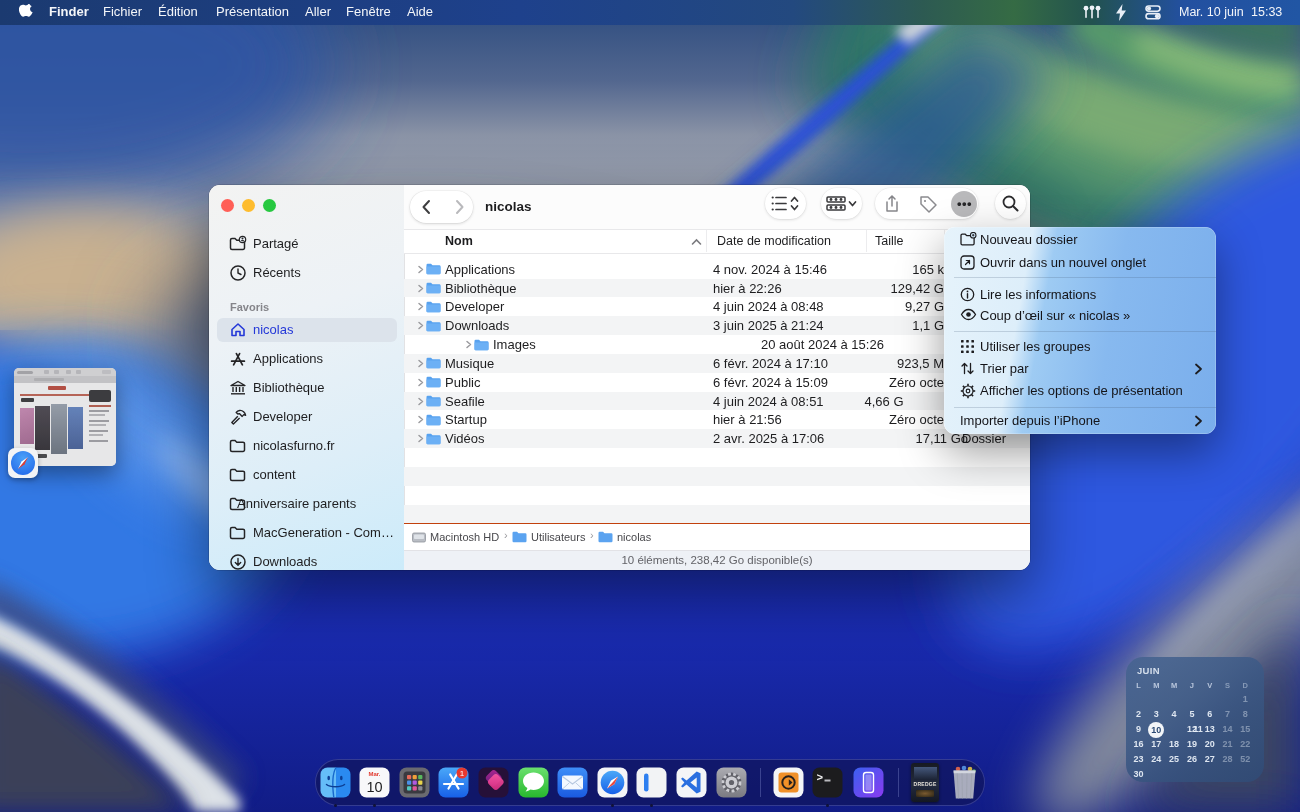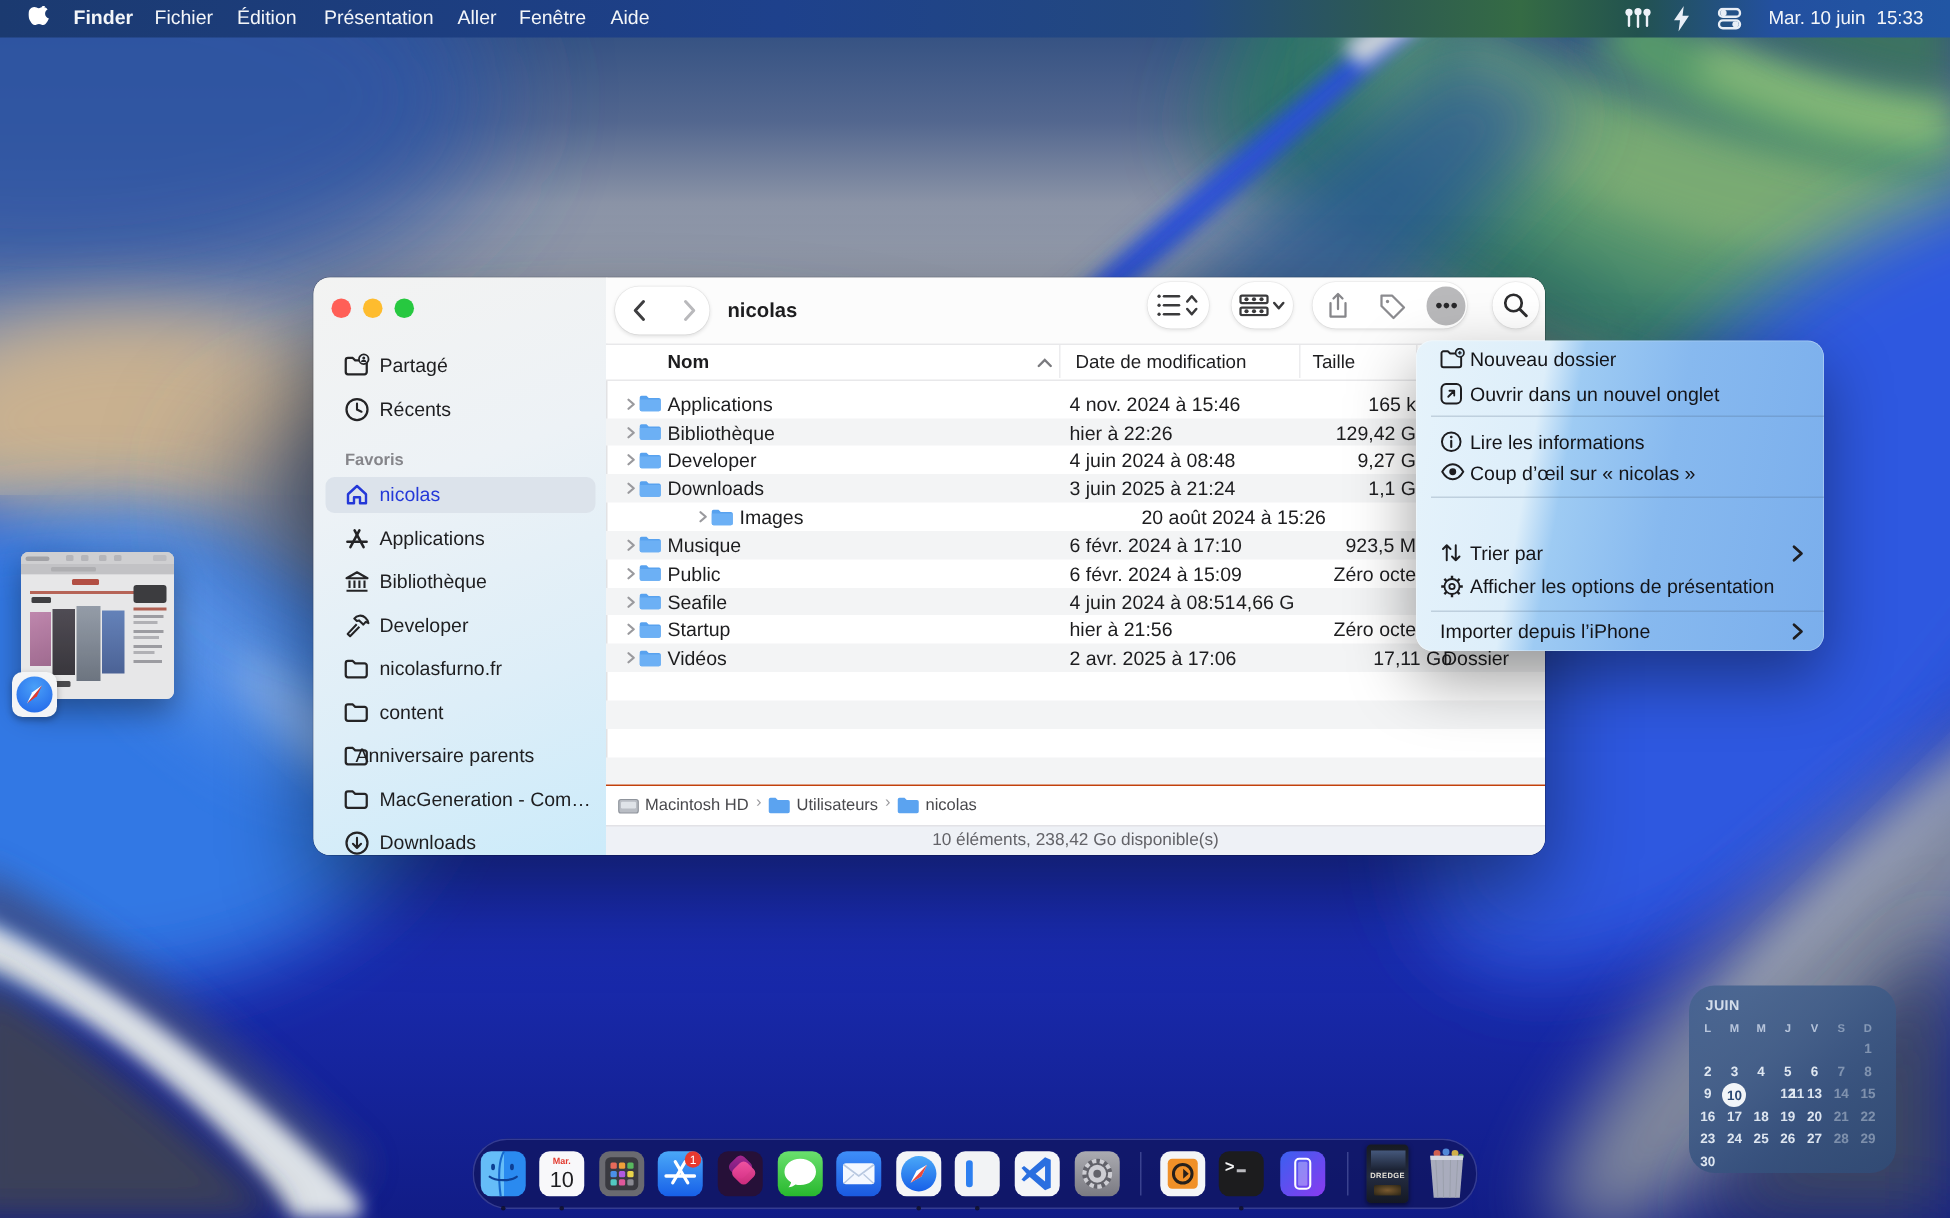--- a/index.html
+++ b/index.html
@@ -425,21 +425,21 @@
       <div class="abs" style="left:0;top:131.95000000000002px;width:626px;height:18.85px;background:#f3f4f5;">
         <svg class="abs" style="left:12px;top:5px" width="9" height="9" viewBox="0 0 9 9">
           <path d="M3 1.5 L6.5 4.5 L3 7.5" fill="none" stroke="#9a9a9e" stroke-width="1.5" stroke-linecap="round" stroke-linejoin="round"></path>
         </svg>
         <div class="abs" style="left:22px;top:3.5px;"><svg width="15" height="12" viewBox="0 0 15 12">
             <path d="M0.5 2 a1.2 1.2 0 0 1 1.2 -1.2 L5 0.8 L6.5 2.3 L13.3 2.3 a1.2 1.2 0 0 1 1.2 1.2 L14.5 10 a1.2 1.2 0 0 1 -1.2 1.2 L1.7 11.2 a1.2 1.2 0 0 1 -1.2 -1.2 Z" fill="#58a2ef"></path>
             <path d="M0.5 3.4 L14.5 3.4 L14.5 10 a1.2 1.2 0 0 1 -1.2 1.2 L1.7 11.2 a1.2 1.2 0 0 1 -1.2 -1.2 Z" fill="#6cb0f5"></path>
           </svg></div>
         <div class="abs" style="left:41px;top:2px;">Seafile</div>
         <div class="abs" style="left:309px;top:2px;">4 juin 2024 à 08:51</div>
-        <div class="abs" style="left:420px;top:2px;width:120px;text-align:left;">4,66 G</div>
+        <div class="abs" style="left:420px;top:2px;width:120px;text-align:center;">4,66 G</div>
       </div>
       <div class="abs" style="left:0;top:150.8px;width:626px;height:18.85px;">
         <svg class="abs" style="left:12px;top:5px" width="9" height="9" viewBox="0 0 9 9">
           <path d="M3 1.5 L6.5 4.5 L3 7.5" fill="none" stroke="#9a9a9e" stroke-width="1.5" stroke-linecap="round" stroke-linejoin="round"></path>
         </svg>
         <div class="abs" style="left:22px;top:3.5px;"><svg width="15" height="12" viewBox="0 0 15 12">
             <path d="M0.5 2 a1.2 1.2 0 0 1 1.2 -1.2 L5 0.8 L6.5 2.3 L13.3 2.3 a1.2 1.2 0 0 1 1.2 1.2 L14.5 10 a1.2 1.2 0 0 1 -1.2 1.2 L1.7 11.2 a1.2 1.2 0 0 1 -1.2 -1.2 Z" fill="#58a2ef"></path>
             <path d="M0.5 3.4 L14.5 3.4 L14.5 10 a1.2 1.2 0 0 1 -1.2 1.2 L1.7 11.2 a1.2 1.2 0 0 1 -1.2 -1.2 Z" fill="#6cb0f5"></path>
           </svg></div>
         <div class="abs" style="left:41px;top:2px;">Startup</div>
@@ -516,20 +516,36 @@
       <div class="abs" style="left:36px;top:3px;">Lire les informations</div>
     </div>
     <div class="abs" style="left:0;top:78.2px;width:272px;height:22px;">
       <div class="abs" style="left:16px;top:3px;"><svg width="17" height="13" viewBox="0 0 17 13">
           <path d="M1.5 6.5 C3.5 3 6 1.5 8.5 1.5 C11 1.5 13.5 3 15.5 6.5 C13.5 10 11 11.5 8.5 11.5 C6 11.5 3.5 10 1.5 6.5 Z" fill="none" stroke="#1d1d20" stroke-width="1.3"></path>
           <circle cx="8.5" cy="6.5" r="2.3" fill="#1d1d20"></circle>
         </svg></div>
       <div class="abs" style="left:36px;top:3px;">Coup d’œil sur «&nbsp;nicolas&nbsp;»</div>
     </div>
     <div class="abs" style="left:10px;top:104.1px;width:262px;height:1px;background:rgba(70,90,120,0.22);"></div>
+    <div class="abs" style="left:0;top:109.4px;width:272px;height:22px;">
+      <div class="abs" style="left:16px;top:3px;"><svg width="15" height="15" viewBox="0 0 15 15">
+          <g fill="#1d1d20">
+            <rect x="1" y="1" width="2.6" height="2.6" rx="0.6"></rect>
+            <rect x="6.2" y="1" width="2.6" height="2.6" rx="0.6"></rect>
+            <rect x="11.4" y="1" width="2.6" height="2.6" rx="0.6"></rect>
+            <rect x="1" y="6.2" width="2.6" height="2.6" rx="0.6"></rect>
+            <rect x="6.2" y="6.2" width="2.6" height="2.6" rx="0.6"></rect>
+            <rect x="11.4" y="6.2" width="2.6" height="2.6" rx="0.6"></rect>
+            <rect x="1" y="11.4" width="2.6" height="2.6" rx="0.6"></rect>
+            <rect x="6.2" y="11.4" width="2.6" height="2.6" rx="0.6"></rect>
+            <rect x="11.4" y="11.4" width="2.6" height="2.6" rx="0.6"></rect>
+          </g>
+        </svg></div>
+      <div class="abs" style="left:36px;top:3px;">Utiliser les groupes</div>
+    </div>
     <div class="abs" style="left:0;top:130.5px;width:272px;height:22px;">
       <div class="abs" style="left:16px;top:3px;"><svg width="15" height="15" viewBox="0 0 15 15">
           <g fill="none" stroke="#1d1d20" stroke-width="1.3" stroke-linecap="round" stroke-linejoin="round">
             <path d="M4.5 12.5 L4.5 2.5 M2 5 L4.5 2.5 L7 5"></path>
             <path d="M10.5 2.5 L10.5 12.5 M8 10 L10.5 12.5 L13 10"></path>
           </g>
         </svg></div>
       <div class="abs" style="left:36px;top:3px;">Trier par</div>
       <svg class="abs" style="left:250px;top:5px" width="9" height="12" viewBox="0 0 9 12">
         <path d="M2 1.5 L7 6 L2 10.5" fill="none" stroke="#1d1d20" stroke-width="1.8" stroke-linecap="round" stroke-linejoin="round"></path>
@@ -595,21 +611,21 @@
     <div class="abs" style="left:56.900000000000006px;top:81.5px;width:18px;text-align:center;font-size:9px;font-weight:700;color:rgba(235,242,250,0.92);">19</div>
     <div class="abs" style="left:74.7px;top:81.5px;width:18px;text-align:center;font-size:9px;font-weight:700;color:rgba(235,242,250,0.92);">20</div>
     <div class="abs" style="left:92.5px;top:81.5px;width:18px;text-align:center;font-size:9px;font-weight:700;color:rgba(235,242,250,0.4);">21</div>
     <div class="abs" style="left:110.30000000000001px;top:81.5px;width:18px;text-align:center;font-size:9px;font-weight:700;color:rgba(235,242,250,0.4);">22</div>
     <div class="abs" style="left:3.5px;top:96.5px;width:18px;text-align:center;font-size:9px;font-weight:700;color:rgba(235,242,250,0.92);">23</div>
     <div class="abs" style="left:21.3px;top:96.5px;width:18px;text-align:center;font-size:9px;font-weight:700;color:rgba(235,242,250,0.92);">24</div>
     <div class="abs" style="left:39.1px;top:96.5px;width:18px;text-align:center;font-size:9px;font-weight:700;color:rgba(235,242,250,0.92);">25</div>
     <div class="abs" style="left:56.900000000000006px;top:96.5px;width:18px;text-align:center;font-size:9px;font-weight:700;color:rgba(235,242,250,0.92);">26</div>
     <div class="abs" style="left:74.7px;top:96.5px;width:18px;text-align:center;font-size:9px;font-weight:700;color:rgba(235,242,250,0.92);">27</div>
     <div class="abs" style="left:92.5px;top:96.5px;width:18px;text-align:center;font-size:9px;font-weight:700;color:rgba(235,242,250,0.4);">28</div>
-    <div class="abs" style="left:110.30000000000001px;top:96.5px;width:18px;text-align:center;font-size:9px;font-weight:700;color:rgba(235,242,250,0.4);">29</div>
+    <div class="abs" style="left:110.30000000000001px;top:96.5px;width:18px;text-align:center;font-size:9px;font-weight:700;color:rgba(235,242,250,0.4);">52</div>
     <div class="abs" style="left:3.5px;top:111.5px;width:18px;text-align:center;font-size:9px;font-weight:700;color:rgba(235,242,250,0.92);">30</div>
   </div>
 
 <div class="abs" id="dock" style="left:315px;top:759px;width:670px;height:47px;border-radius:23px;
      background:rgba(16,20,90,0.68);box-shadow:0 0 0 1px rgba(120,130,220,0.35) inset;">
     <div class="abs" style="left:4.5px;top:7.5px;width:31px;height:31px;"><svg width="31" height="31" viewBox="0 0 31 31">
         <defs>
           <linearGradient id="fg" x1="0" y1="0" x2="1" y2="0">
             <stop offset="0.52" stop-color="#65bdf8"></stop>
             <stop offset="0.52" stop-color="#2a8af0"></stop>

